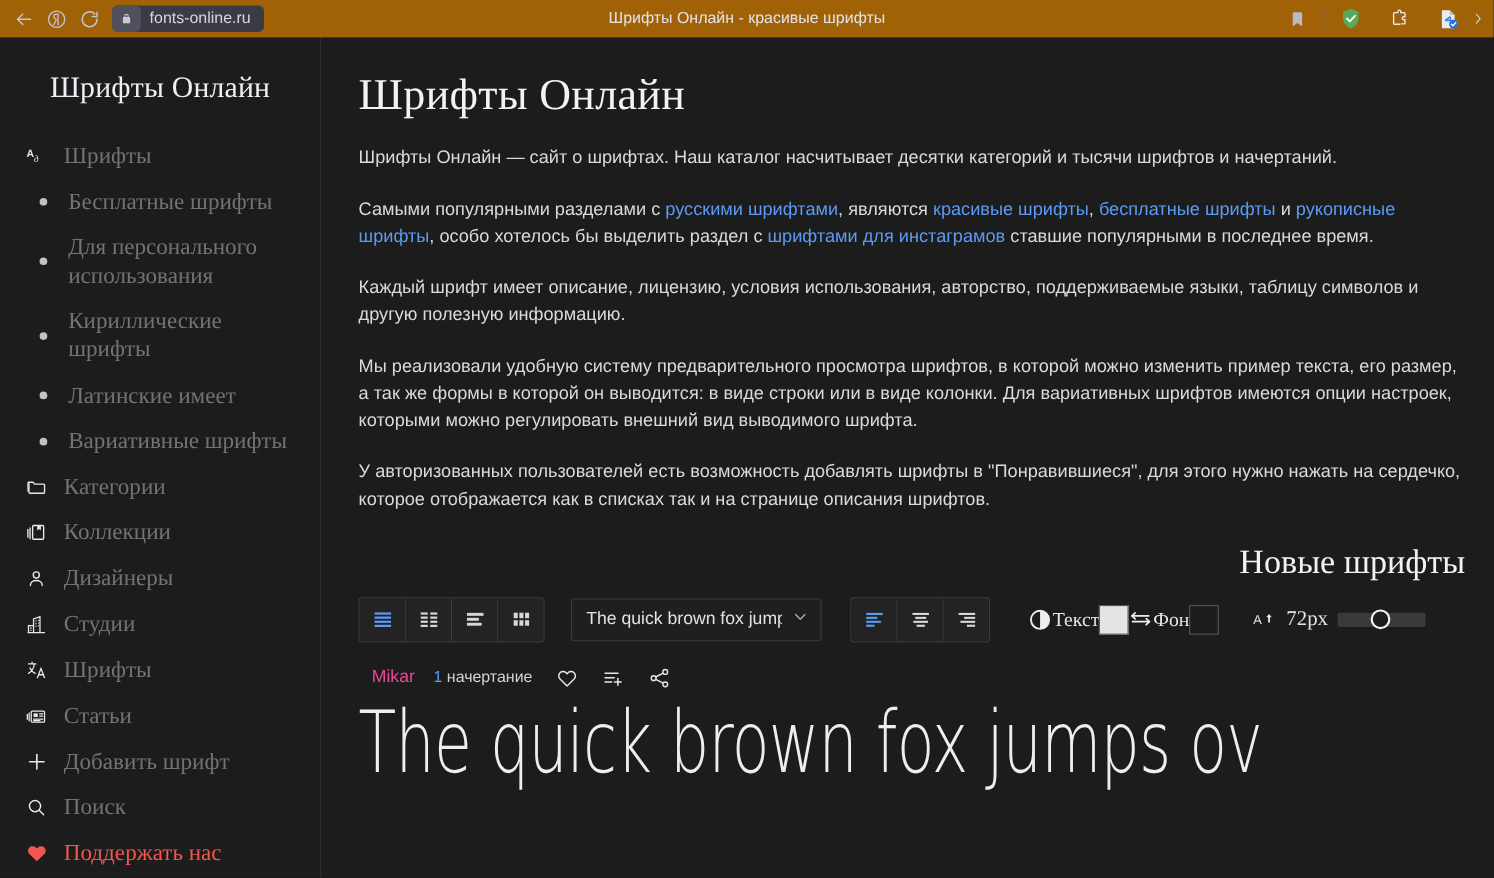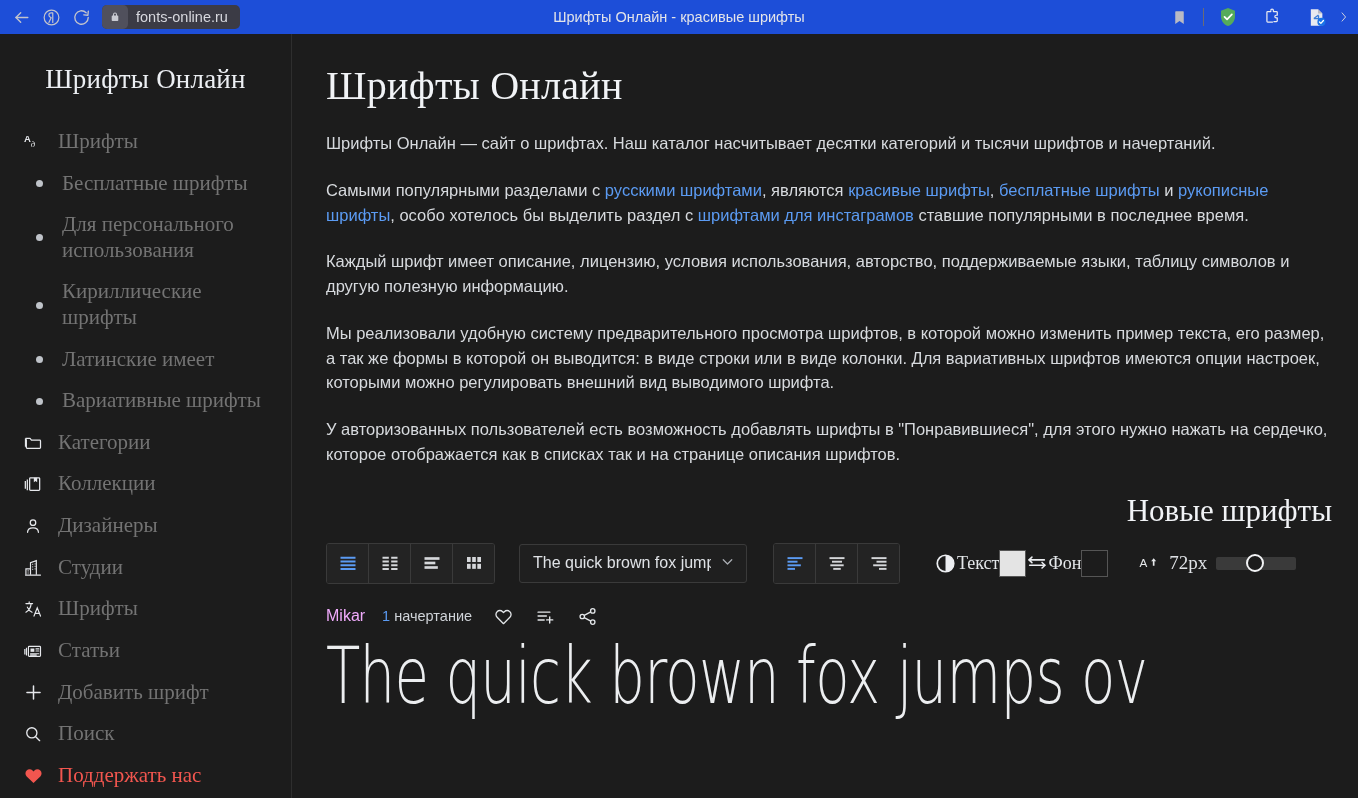--- a/index.html
+++ b/index.html
@@ -5,21 +5,21 @@
 <style>
   html,body{margin:0;padding:0;}
   body{
     width:1358px;height:798px;overflow:hidden;
     background:#1c1c1c;color:#d8d8d8;
     font-family:"Liberation Sans",sans-serif;
     -webkit-font-smoothing:antialiased;
   }
   
   .chrome{
-    height:34px;width:1358px;background:#1d4ed8;
+    height:34px;width:1358px;background:#a16207;
     display:flex;align-items:center;box-sizing:border-box;
     padding:0 6px;position:relative;
   }
   .chrome-btn{
     width:30px;height:26px;display:flex;align-items:center;justify-content:center;
     color:#c3c4cc;flex:none;
   }
   .chrome-btn svg{display:block;}
   .omnibox{
     display:flex;align-items:center;height:24px;background:#3b3b45;
@@ -120,21 +120,21 @@
   .slider{
     width:80px;height:13px;border-radius:2px;background:#3a3a3a;position:relative;
   }
   .slider .knob{
     position:absolute;left:30px;top:50%;transform:translateY(-50%);
     width:18px;height:18px;border-radius:50%;background:#1c1c1c;
     border:2.5px solid #f2f3f5;box-sizing:border-box;
   }
   
   .card-meta{display:flex;align-items:center;gap:17px;margin:0 0 4px 0;}
-  .font-name{font-size:16px;color:#f0abfc;cursor:pointer;}
+  .font-name{font-size:16px;color:#ec4899;cursor:pointer;margin-left:12px;}
   .styles-count{font-size:14.5px;color:#cfd3d8;}
   .styles-count b{color:#5b9bf3;font-weight:400;}
   .meta-ico{color:#e3e6e9;display:flex;align-items:center;cursor:pointer;margin-left:4px;}
   .preview{
     font-family:"DejaVu Sans",sans-serif;
     font-size:78px;line-height:1.12;color:#eceef0;white-space:nowrap;overflow:hidden;
     font-stretch:condensed;font-weight:300;letter-spacing:-1px;
     transform:scaleX(.72);transform-origin:left center;width:139%;
     margin-top:6px;
   }

